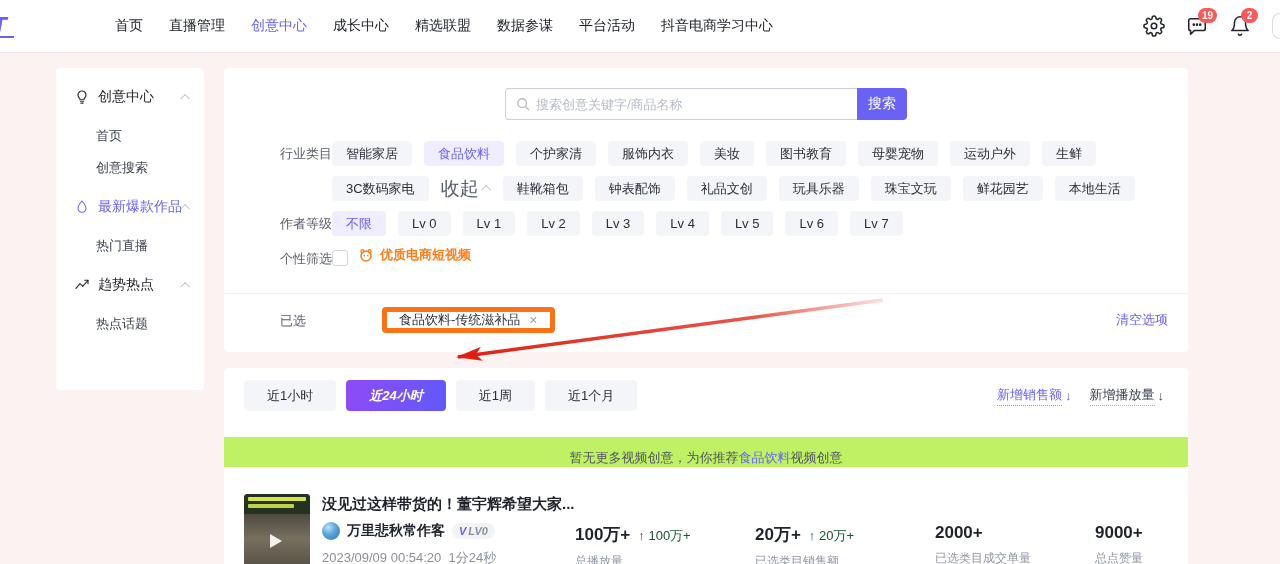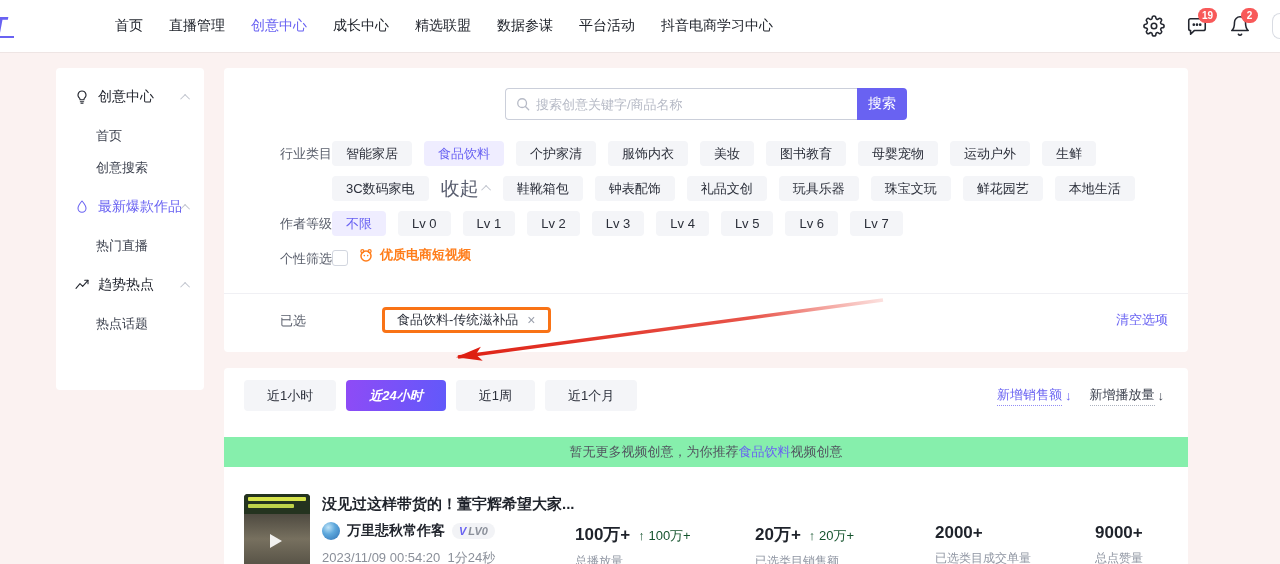--- a/index.html
+++ b/index.html
@@ -66,39 +66,39 @@
   .collapse-link { display:inline-flex; align-items:center; gap:5px; font-size:19px; color:#585D6E;
                    cursor:pointer; height:25px; }
   .checkbox { width:16px; height:16px; border:1.5px solid #D2D6DF; border-radius:3px; background:#fff;
               margin-top:4px; cursor:pointer; flex:none; }
   .quality { display:flex; align-items:center; gap:6px; margin-left:10px; cursor:pointer; }
   .quality svg { width:16px; height:16px; }
   .quality-label { font-size:13px; color:#FF7D1A; font-weight:700; }
   .divider { position:absolute; left:0; right:0; top:225px; height:1px; background:#F0F0F4; }
   .selrow { position:absolute; left:56px; right:20px; top:239px; display:flex; align-items:center; }
   .sel-chip { display:inline-flex; align-items:center; gap:9px; height:26px; padding:0 12px;
-              border:3px solid #f97316; border-radius:4px; font-size:13px; color:#2B2F3A;
+              border:5px solid #f97316; border-radius:4px; font-size:13px; color:#2B2F3A;
               margin-left:50px; background:#fff; }
   .sel-chip .x { color:#9A9FAB; font-size:14px; cursor:pointer; line-height:1; }
   .clear-link { margin-left:auto; font-size:13px; color:#6962F2; cursor:pointer; }
   
   .card2 { position:absolute; left:224px; top:368px; width:964px; height:196px; background:#fff;
            border-radius:4px 4px 0 0; }
   .timerow { display:flex; align-items:center; gap:10px; padding:12px 24px 0 20px; }
   .timebtn { height:31px; display:inline-flex; align-items:center; padding:0 23px; background:#F4F5F8;
              border-radius:4px; font-size:13px; color:#2B2F3A; cursor:pointer; }
   .timebtn.sel { background:linear-gradient(100deg,#8F4BF6 0%,#6159FA 100%); color:#fff;
                  font-weight:700; font-style:italic; }
   .sorts { margin-left:auto; display:flex; gap:18px; font-size:13px; }
   .sort { color:#3C414E; cursor:pointer; display:flex; align-items:center; gap:3px; }
   .sort .s-label { border-bottom:1px dotted #ADB2BE; padding-bottom:1px; }
   .sort.active { color:#6962F2; }
   .sort.active .s-label { border-bottom-color:#918CF6; }
-  .banner { position:absolute; left:0; right:0; top:69px; height:30px; background:#86efac;
-            display:flex; align-items:center; justify-content:center; font-size:13px; color:#51555F; }
+  .banner { position:absolute; left:0; right:0; top:69px; height:30px; background:#bef264;
+            display:flex; align-items:flex-end; justify-content:center; font-size:13px; color:#51555F; }
   .banner .hl { color:#6962F2; cursor:pointer; }
   
   .thumb { position:absolute; left:20px; top:126px; width:66px; height:90px; border-radius:4px;
            overflow:hidden; background:linear-gradient(180deg,#2E2C28 0%,#77705F 50%,#413E35 100%);
            cursor:pointer; }
   .thumb-cap { position:absolute; left:0; right:0; top:0; height:20px; background:#24331F;
                padding:3px 4px; display:flex; flex-direction:column; gap:3px; }
   .thumb-cap i { display:block; height:4px; border-radius:1px; background:#D6E34A; }
   .thumb-cap i:last-child { background:#BFD34A; width:80%; }
   .play { position:absolute; left:26px; top:40px; width:0; height:0; border-left:12px solid rgba(255,255,255,0.9);
@@ -326,21 +326,21 @@
     <div class="vtitle">没见过这样带货的！董宇辉希望大家...</div>
     <div class="vauthor">
       <span class="av"></span>
       <span class="aname">万里悲秋常作客</span>
       <span class="vbadge">
         <span class="v">V</span>
         <span class="lv">LV0</span>
       </span>
     </div>
     <div class="vdate">
-      <span>2023/11/09 00:54:20</span>&nbsp;
+      <span>2023/09/09 00:54:20</span>&nbsp;
       <span>1分24秒</span>
     </div>
 
   </div>
 
   <div class="statcol" style="left:351px">
     <div class="stat-val-row">
       <span class="stat-val">100万+</span>
       <span class="stat-delta"><span>↑</span> <span>100万+</span></span>
     </div>

